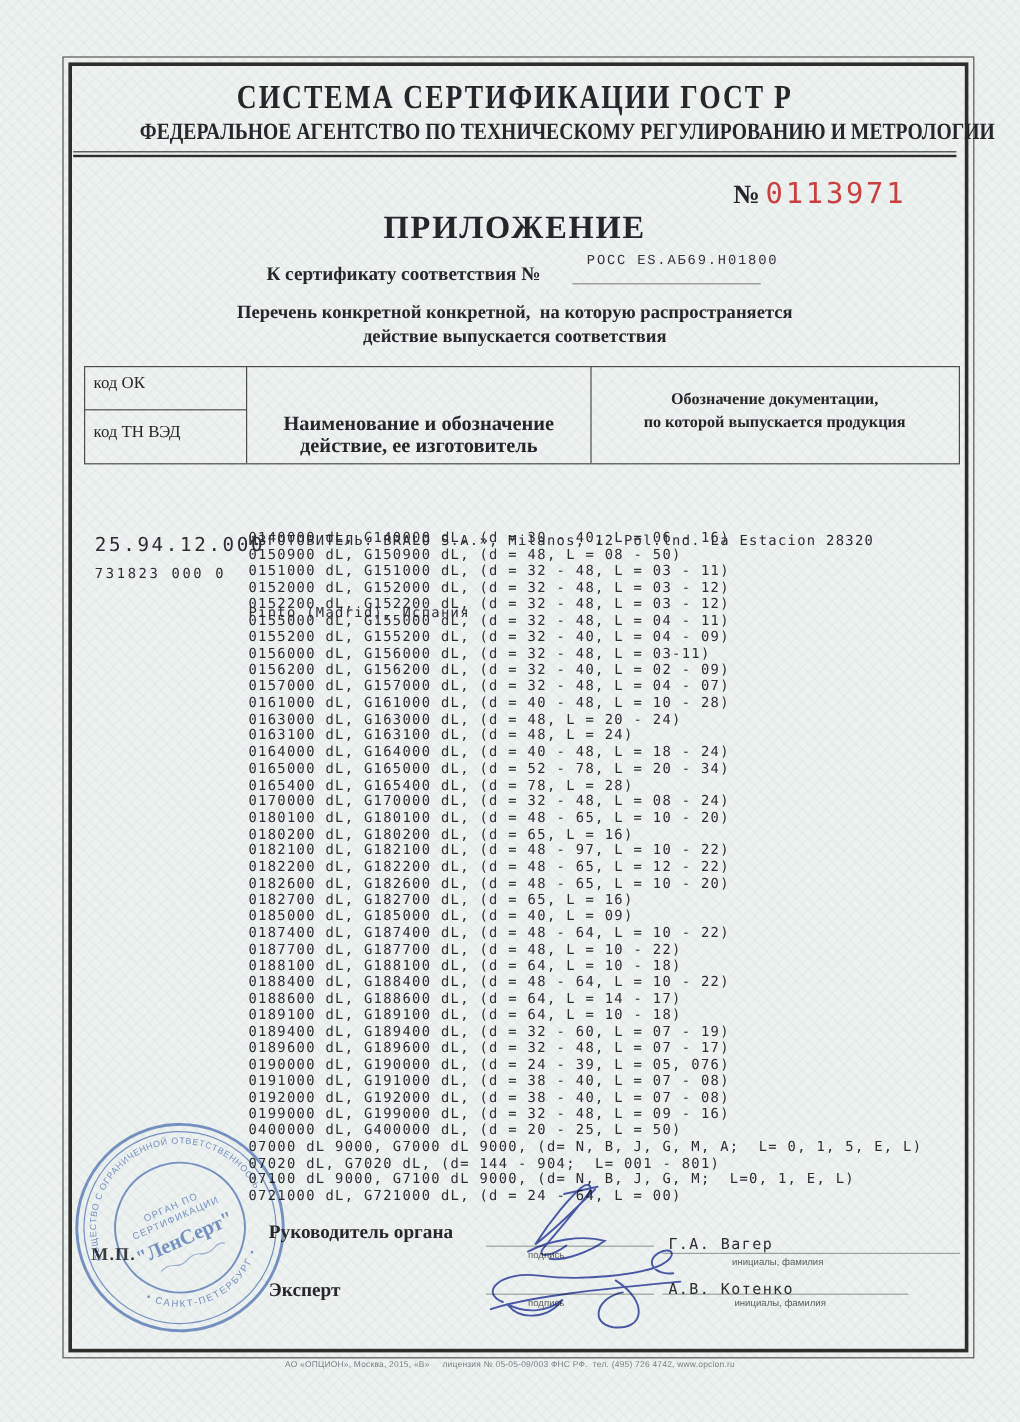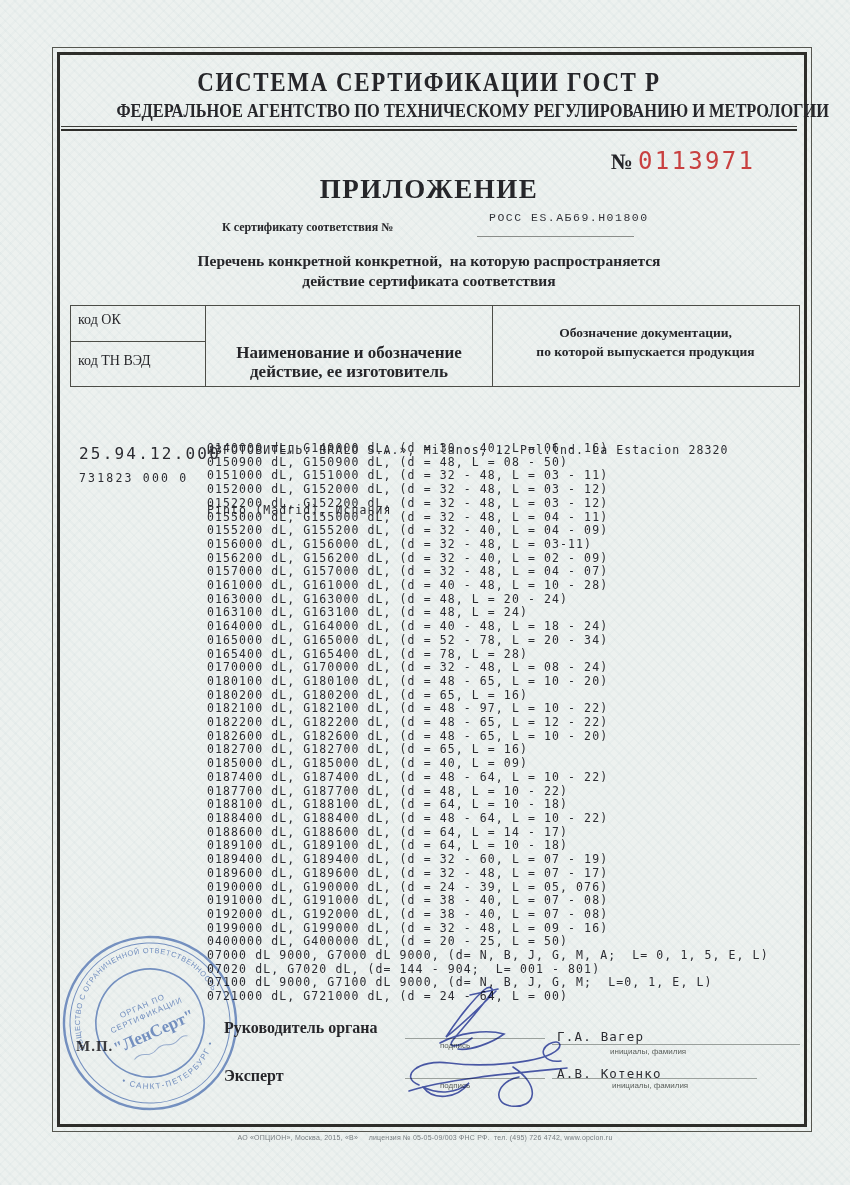--- a/index.html
+++ b/index.html
@@ -19,21 +19,21 @@
   .hdr-sep-thick{left:61px;top:129px;width:736px;height:2px;background:#2d2d2a;}
   
   .sys-title{left:57px;top:66px;width:744px;text-align:center;font-weight:bold;font-size:28px;
              letter-spacing:2px;transform:scaleX(.82);transform-origin:center;white-space:pre;}
   .agency{left:57px;top:100px;width:744px;text-align:center;font-weight:bold;font-size:19.5px;
           letter-spacing:0;transform:scaleX(.84);transform-origin:center;white-space:pre;}
   .no-label{left:611px;top:149px;font-size:22px;font-weight:bold;}
   .no-red{left:638px;top:147px;font-family:"DejaVu Sans Mono",monospace;font-size:24px;
           letter-spacing:2.3px;color:#c94040;}
   .doc-title{left:57px;top:174px;width:744px;text-align:center;font-weight:bold;font-size:27px;letter-spacing:1.5px;}
-  .cert-label{left:222px;top:220px;font-weight:bold;font-size:12px;}
+  .cert-label{left:222px;top:220px;font-weight:bold;font-size:16px;}
   .cert-no{left:489px;top:211px;font-family:Liberation Mono, monospace;font-size:11.5px;letter-spacing:1.5px;color:#33333a;}
   .cert-line{left:477px;top:236px;width:157px;height:1px;background:#8a8d89;}
   .subtitle1{left:57px;top:252px;width:744px;text-align:center;font-weight:bold;font-size:15.5px;white-space:pre;}
   .subtitle2{left:57px;top:272px;width:744px;text-align:center;font-weight:bold;font-size:15.5px;}
   
   .tbl{left:70px;top:305px;width:728px;height:80px;border:1px solid #4c4d47;}
   .tbl-v1{left:205px;top:305px;width:1px;height:81px;background:#4c4d47;}
   .tbl-v2{left:492px;top:305px;width:1px;height:81px;background:#4c4d47;}
   .tbl-h1{left:70px;top:341px;width:135px;height:1px;background:#4c4d47;}
   .cell-ok{left:78px;top:312px;font-size:14px;}
@@ -84,21 +84,21 @@
   <div class="abs no-label">№</div>
   <div class="abs no-red mono" style="color:#c94040;">0113971</div>
 
   <div class="abs doc-title">ПРИЛОЖЕНИЕ</div>
 
   <div class="abs cert-label">К сертификату соответствия №</div>
   <div class="abs cert-no">РОСС ES.АБ69.Н01800</div>
   <div class="abs cert-line"></div>
 
   <div class="abs subtitle1">Перечень конкретной конкретной,  на которую распространяется</div>
-  <div class="abs subtitle2">действие сертификата соответствия</div>
+  <div class="abs subtitle2">действие выпускается соответствия</div>
 
   <div class="abs tbl"></div>
   <div class="abs tbl-v1"></div>
   <div class="abs tbl-v2"></div>
   <div class="abs tbl-h1"></div>
   <div class="abs cell-ok">код ОК</div>
   <div class="abs cell-tnved">код ТН ВЭД</div>
   <div class="abs cell-c2">
     <div>Наименование и обозначение</div>
     <div>действие, ее изготовитель</div>

